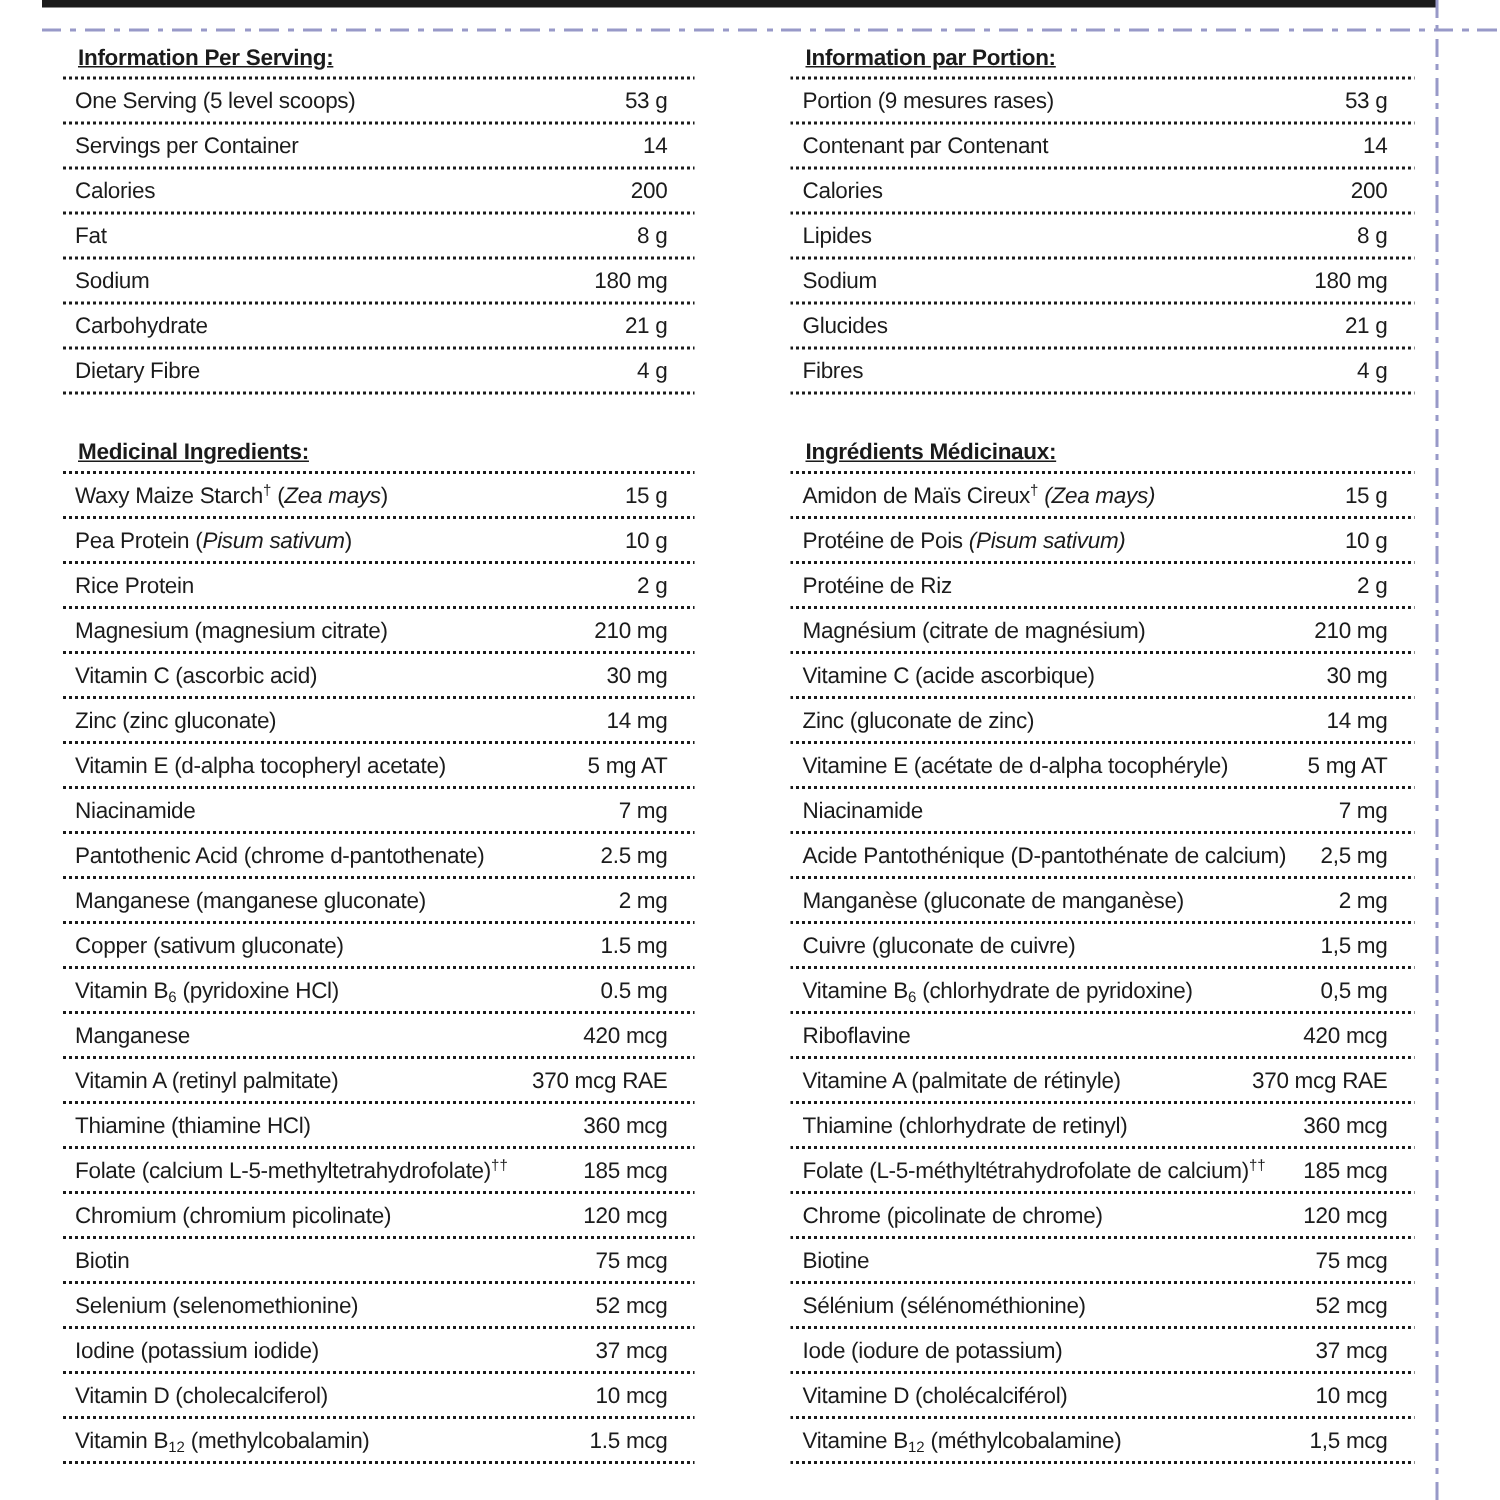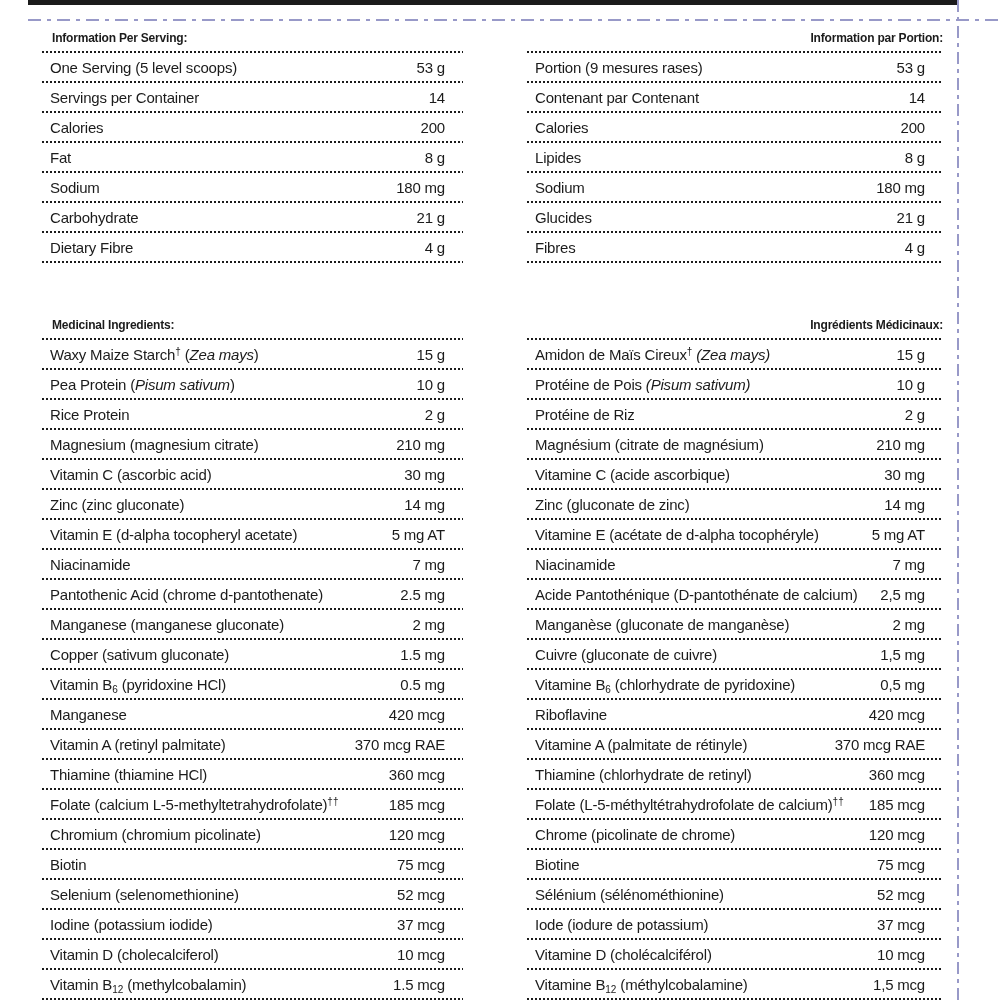--- a/index.html
+++ b/index.html
@@ -18,25 +18,25 @@
   .cut-h{
     position:absolute;left:28px;top:19px;width:972px;height:2px;
     background:repeating-linear-gradient(90deg,var(--accent) 0 13px,transparent 13px 19px,var(--accent) 19px 23px,transparent 23px 29px);
   }
   .cut-v{
     position:absolute;left:957px;top:0;width:2px;height:1000px;
     background:repeating-linear-gradient(180deg,var(--accent) 0 12px,transparent 12px 17px,var(--accent) 17px 21px,transparent 21px 26px);
   }
   .panel{position:absolute;top:28px;}
   .panel-en{left:42px;width:421px;}
-  .panel-fr{left:527px;width:416px;text-align:right;}
-  .section + .section{margin-top:52px;}
+  .panel-fr{left:527px;width:416px;}
+  .section + .section{margin-top:28px;}
   .section-title{
-    font-weight:bold;font-size:12px;height:23px;line-height:21px;
-    padding-left:10px;letter-spacing:-0.2px;white-space:nowrap;
+    font-weight:bold;font-size:15px;height:23px;line-height:21px;
+    padding-left:10px;letter-spacing:-0.2px;white-space:nowrap;text-decoration:underline;
   }
   .dotline{
     height:2px;
     background:repeating-linear-gradient(90deg,var(--ink) 0 2px,transparent 2px 4px);
   }
   .row{
     height:28px;display:flex;justify-content:space-between;align-items:center;
     padding:0 18px 0 8px;font-size:15px;letter-spacing:-0.2px;
   }
   .row .label{white-space:nowrap;}

